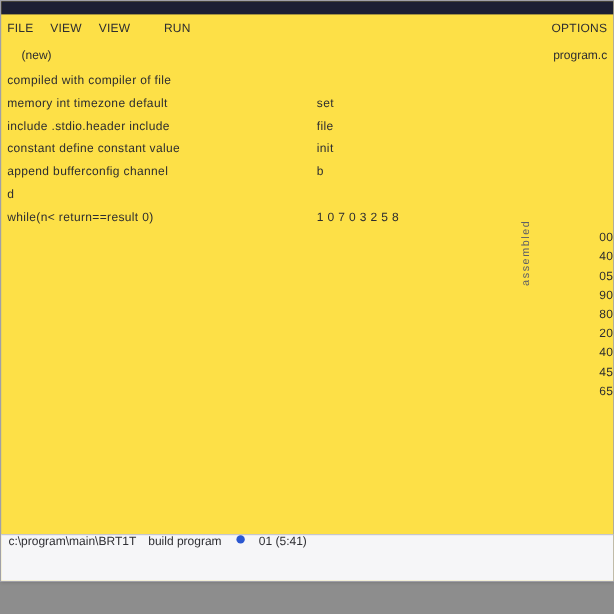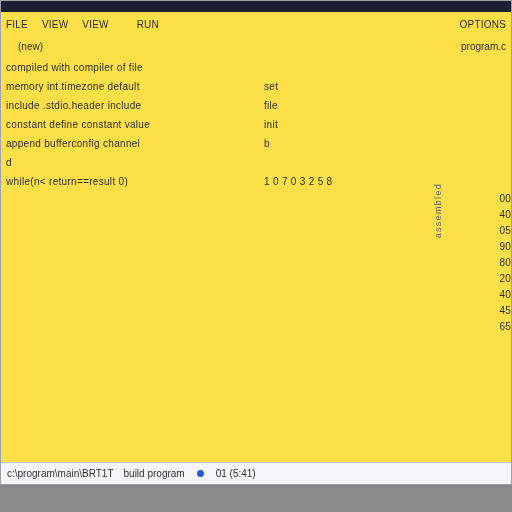--- a/index.html
+++ b/index.html
@@ -65,24 +65,24 @@
     position:absolute;
     right:68px;
     top:182px;
     writing-mode: vertical-rl;
     transform: rotate(180deg);
     font-size:9px;
     color:#606065;
     letter-spacing:1.3px;
   }
   .statusbar {
-    height: 22px;
+    height: 39px;
     border-top:1px solid #c6c6cc;
     display:flex;
-    align-items:center;
+    align-items:flex-start;
     gap:10px;
     padding: 0 6px;
     background:#f6f6f8;
     color:#2f2f34;
     font-size:10px;
   }
   .dot {
     width:7px;height:7px;border-radius:50%;
     background:#2b57d0;
     display:inline-block;

